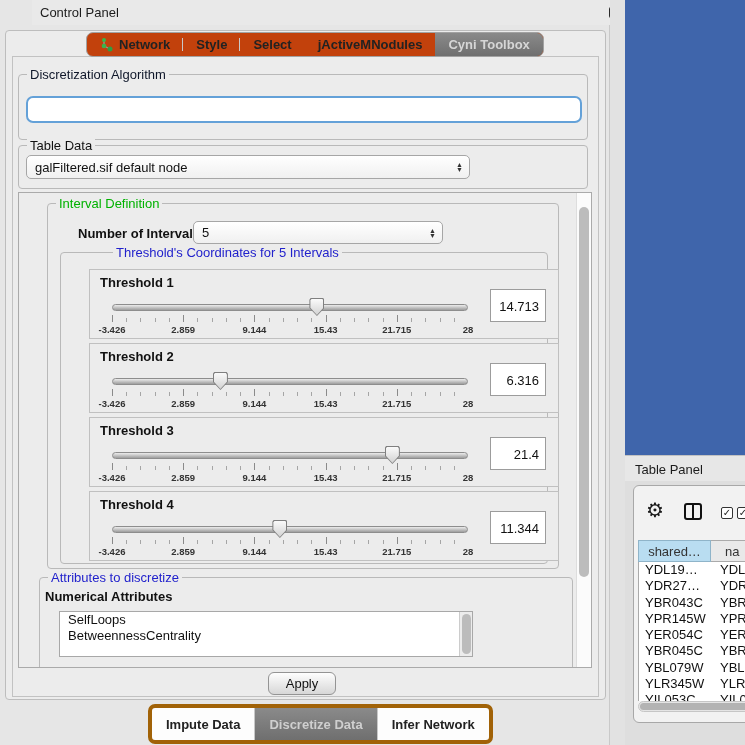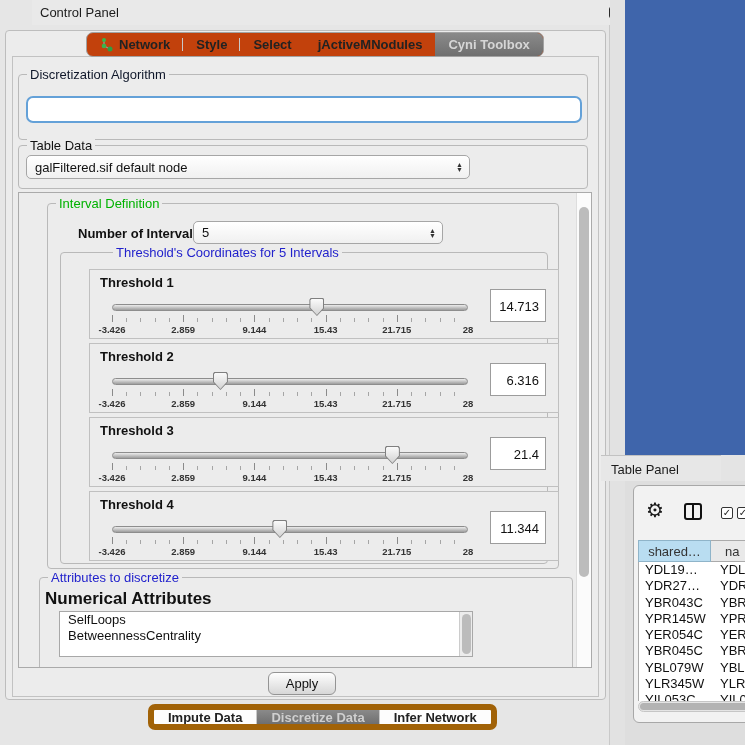--- a/index.html
+++ b/index.html
@@ -64,38 +64,38 @@
   .thumb .t-inner { position:absolute; inset:1px; background:linear-gradient(#fafafa,#d2d2d2); clip-path:polygon(8% 0,92% 0,100% 10%,100% 55%,50% 100%,0 55%,0 10%); }
   .ticks { position:absolute; left:0; right:0; top:17px; height:8px; }
   .ticks::before { content:""; position:absolute; left:0; right:0; top:3px; height:4px; background:repeating-linear-gradient(to right,#a5a5a5 0 1px,transparent 1px 4%); }
   .ticks::after { content:""; position:absolute; left:0; right:0; top:0; height:7px; background:repeating-linear-gradient(to right,#8a8a8a 0 1px,transparent 1px 20%); }
   .ticklabels { position:absolute; left:0; right:0; top:26px; height:10px; }
   .ticklabels span { position:absolute; transform:translateX(-50%); font-size:9.5px; font-weight:bold; color:#333; white-space:nowrap; }
   .thr-value { position:absolute; right:12px; top:19px; width:56px; height:33px; background:#fff; border:1px solid #9c9c9c; font-size:13px; color:#111; text-align:right; padding:9px 6px 0 0; }
 
   #attr-group { left:20px; top:384px; width:534px; height:100px; }
   #attr-title { color:#2222cc; }
-  #attr-label { left:26px; top:396px; font-size:17px; font-weight:bold; color:#111; }
+  #attr-label { left:26px; top:396px; font-size:13px; font-weight:bold; color:#111; }
   #attr-list { left:40px; top:418px; width:414px; height:46px; background:#fff; border:1px solid #a8a8a8; overflow:hidden; }
   .list-item { font-size:13px; color:#111; padding-left:8px; line-height:16px; white-space:nowrap; }
   #list-scrollbar { position:absolute; right:0; top:0; bottom:0; width:13px; background:#ececec; border-left:1px solid #ccc; }
   #list-thumb { position:absolute; left:2px; top:2px; width:9px; height:40px; background:#bcbcbc; border-radius:5px; }
 
   #apply-btn { left:268px; top:672px; width:68px; height:23px; background:linear-gradient(#fefefe,#d7d7d7); border:1px solid #949494; border-radius:6px; font-size:13px; color:#111; text-align:center; line-height:21px; }
 
-  #bottom-tabbar { left:148px; top:704px; height:26px; display:flex; background:#fdfdfd; border:6px solid #a16207; border-radius:7px; overflow:hidden; }
+  #bottom-tabbar { left:148px; top:704px; height:40px; display:flex; background:#fdfdfd; border:4px solid #a16207; border-radius:7px; overflow:hidden; }
   .btab { display:flex; align-items:center; padding:0 14px; font-size:13px; font-weight:bold; color:#222; border-right:1px solid #c8c8c8; }
   .btab:last-child { border-right:none; }
   .btab.selected { background:linear-gradient(#8a8a8a,#6f6f6f); color:#cfcfcf; }
 
   
   #splitter { left:610px; top:0; width:15px; height:745px; background:#e2e2e2; }
   #desktop { left:625px; top:0; width:120px; height:455px; background:#3f65ab; }
 
-  #tp-header { left:601px; top:455px; width:120px; height:26px; background:#e7e7e7; border-top:1px solid #c2c2c2; }
+  #tp-header { left:625px; top:455px; width:120px; height:26px; background:#e7e7e7; border-top:1px solid #c2c2c2; }
   #tp-title { left:10px; top:6px; font-size:13px; color:#1c1c1c; }
   #tp-body { left:625px; top:481px; width:120px; height:264px; background:#dedede; }
   #tp-inner { left:8px; top:4px; width:150px; height:238px; background:#f2f2f2; border:1px solid #a8a8a8; border-radius:6px 0 0 6px; overflow:hidden; }
   #gear-icon { left:12px; top:12px; font-size:20px; color:#1a1a1a; }
   #split-icon { left:50px; top:17px; width:18px; height:17px; border:2px solid #111; border-radius:3px; }
   #split-icon::after { content:""; position:absolute; left:50%; top:0; bottom:0; width:2px; background:#111; transform:translateX(-1px); }
   .cb { position:absolute; top:21px; width:12px; height:12px; border:1.5px solid #333; border-radius:2px; font-size:10px; line-height:10px; text-align:center; color:#222; background:#fff; }
   #cb1 { left:87px; } #cb2 { left:103px; }
 
   #tp-table { left:4px; top:54px; width:146px; }

